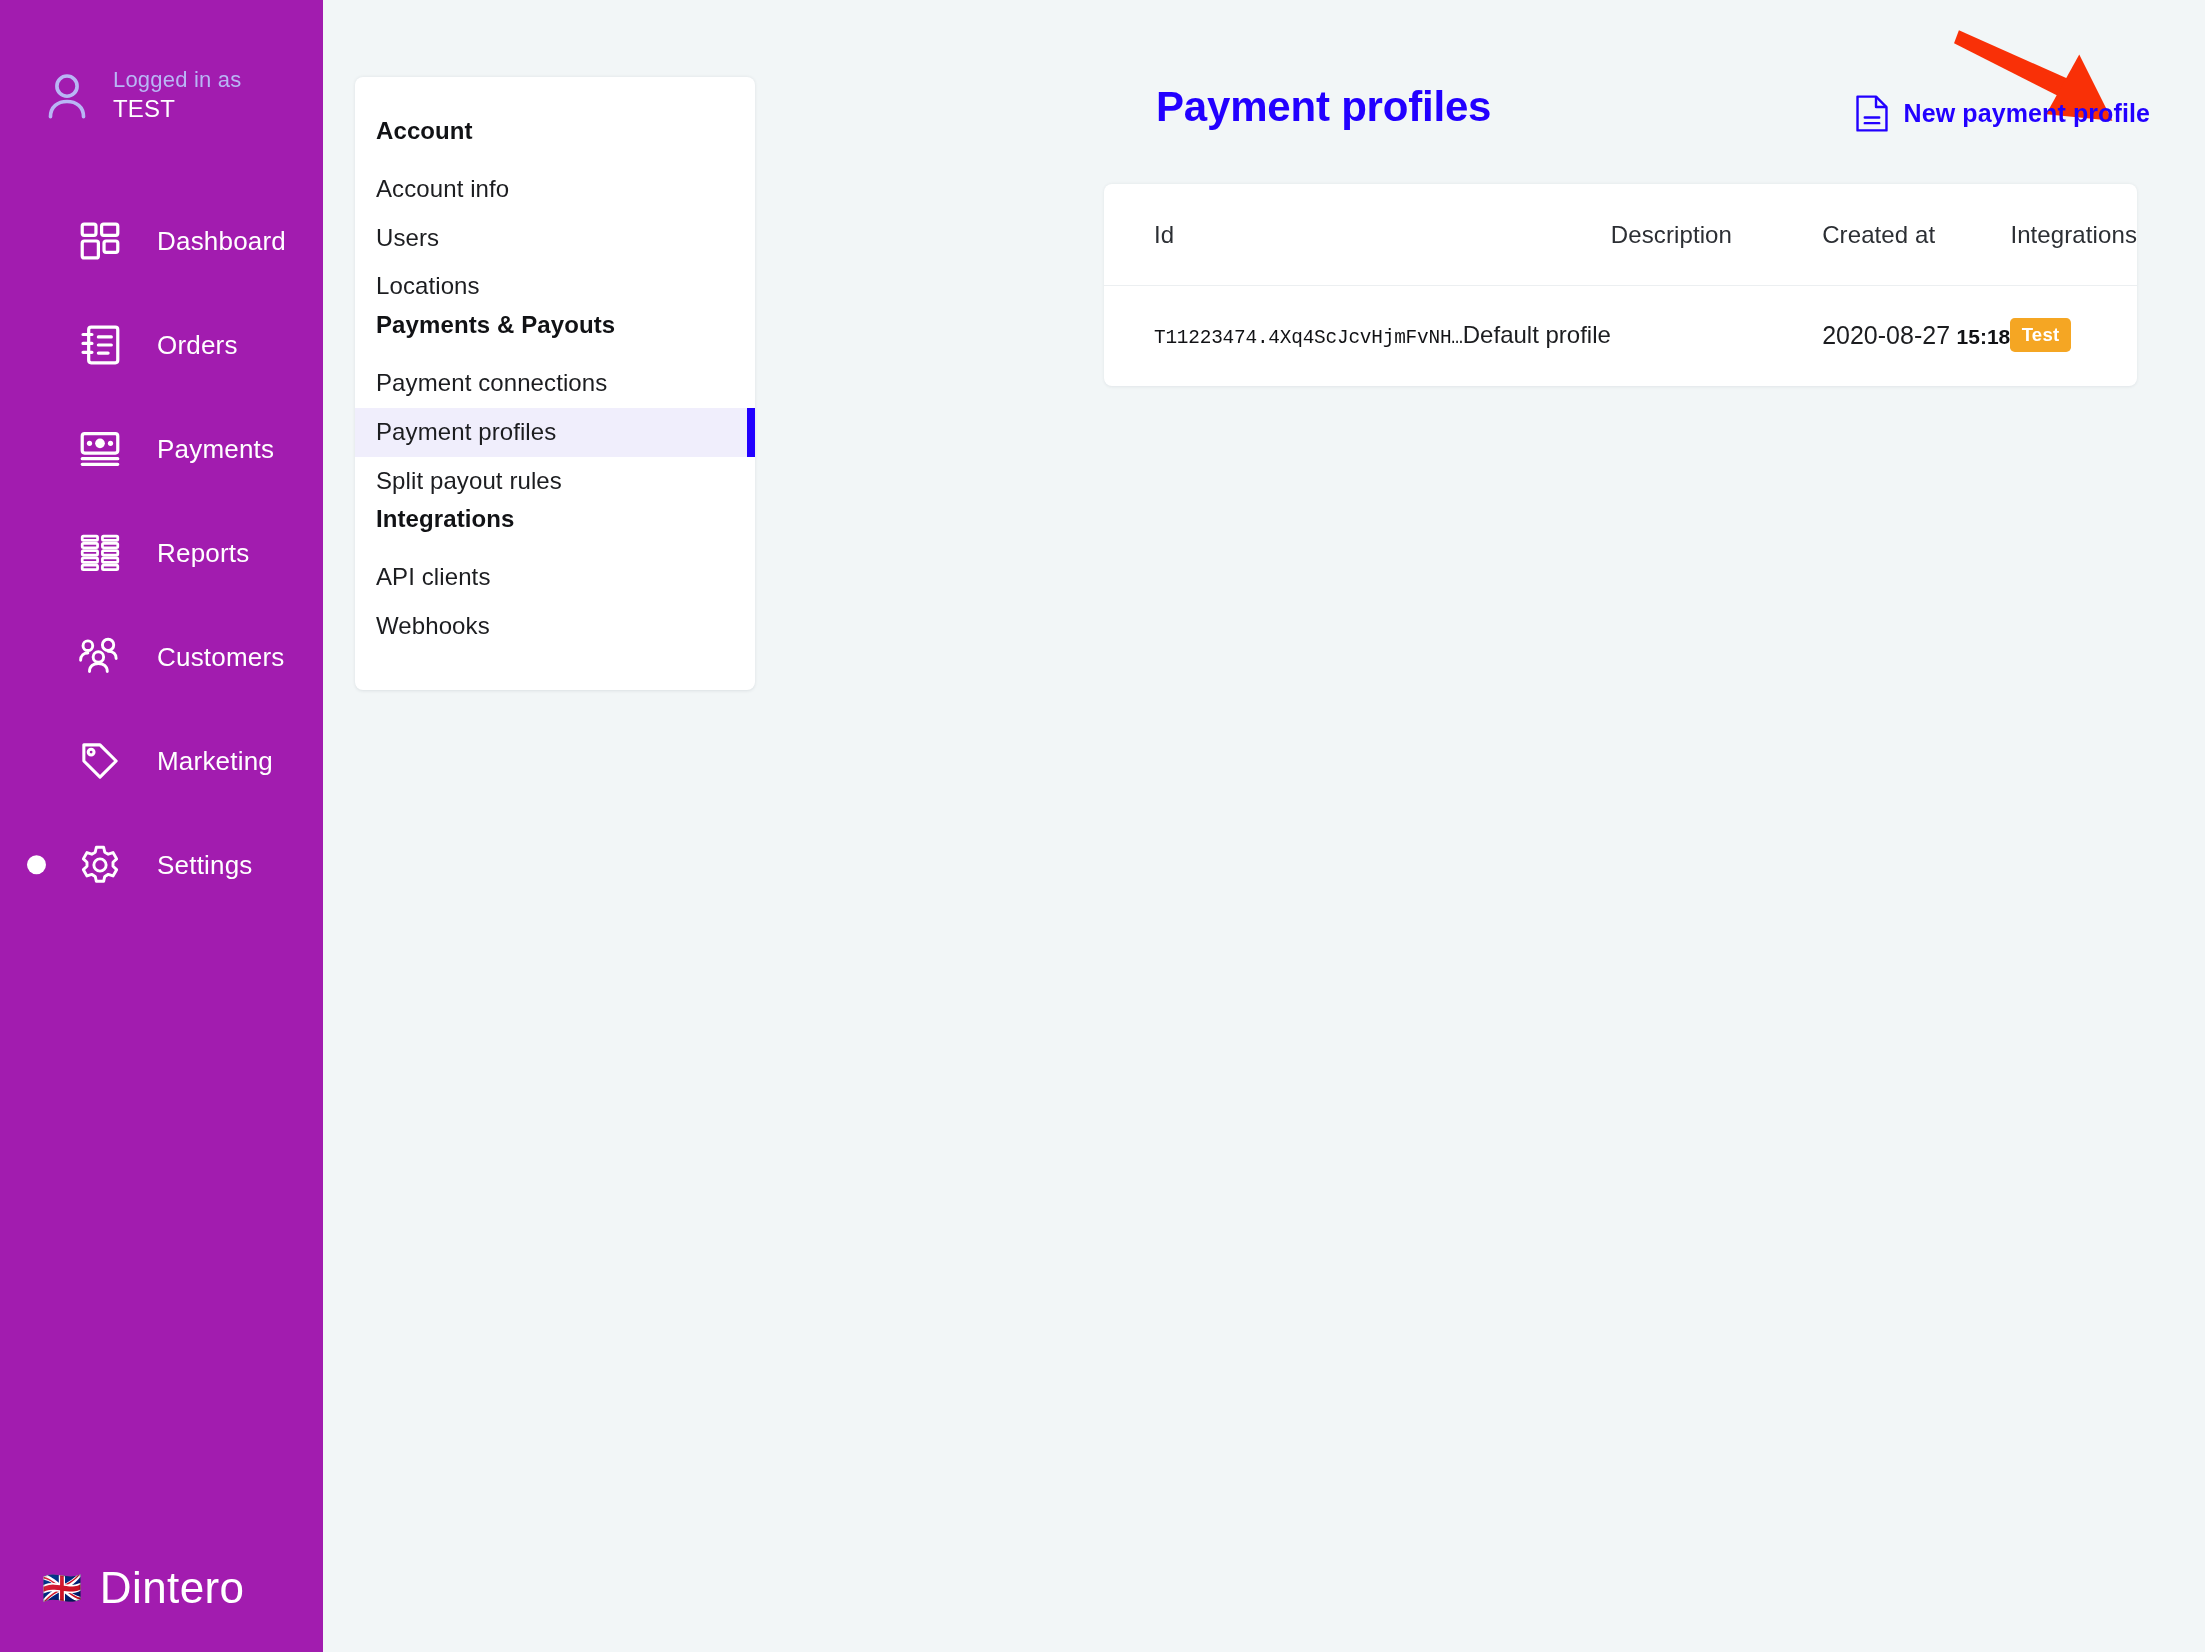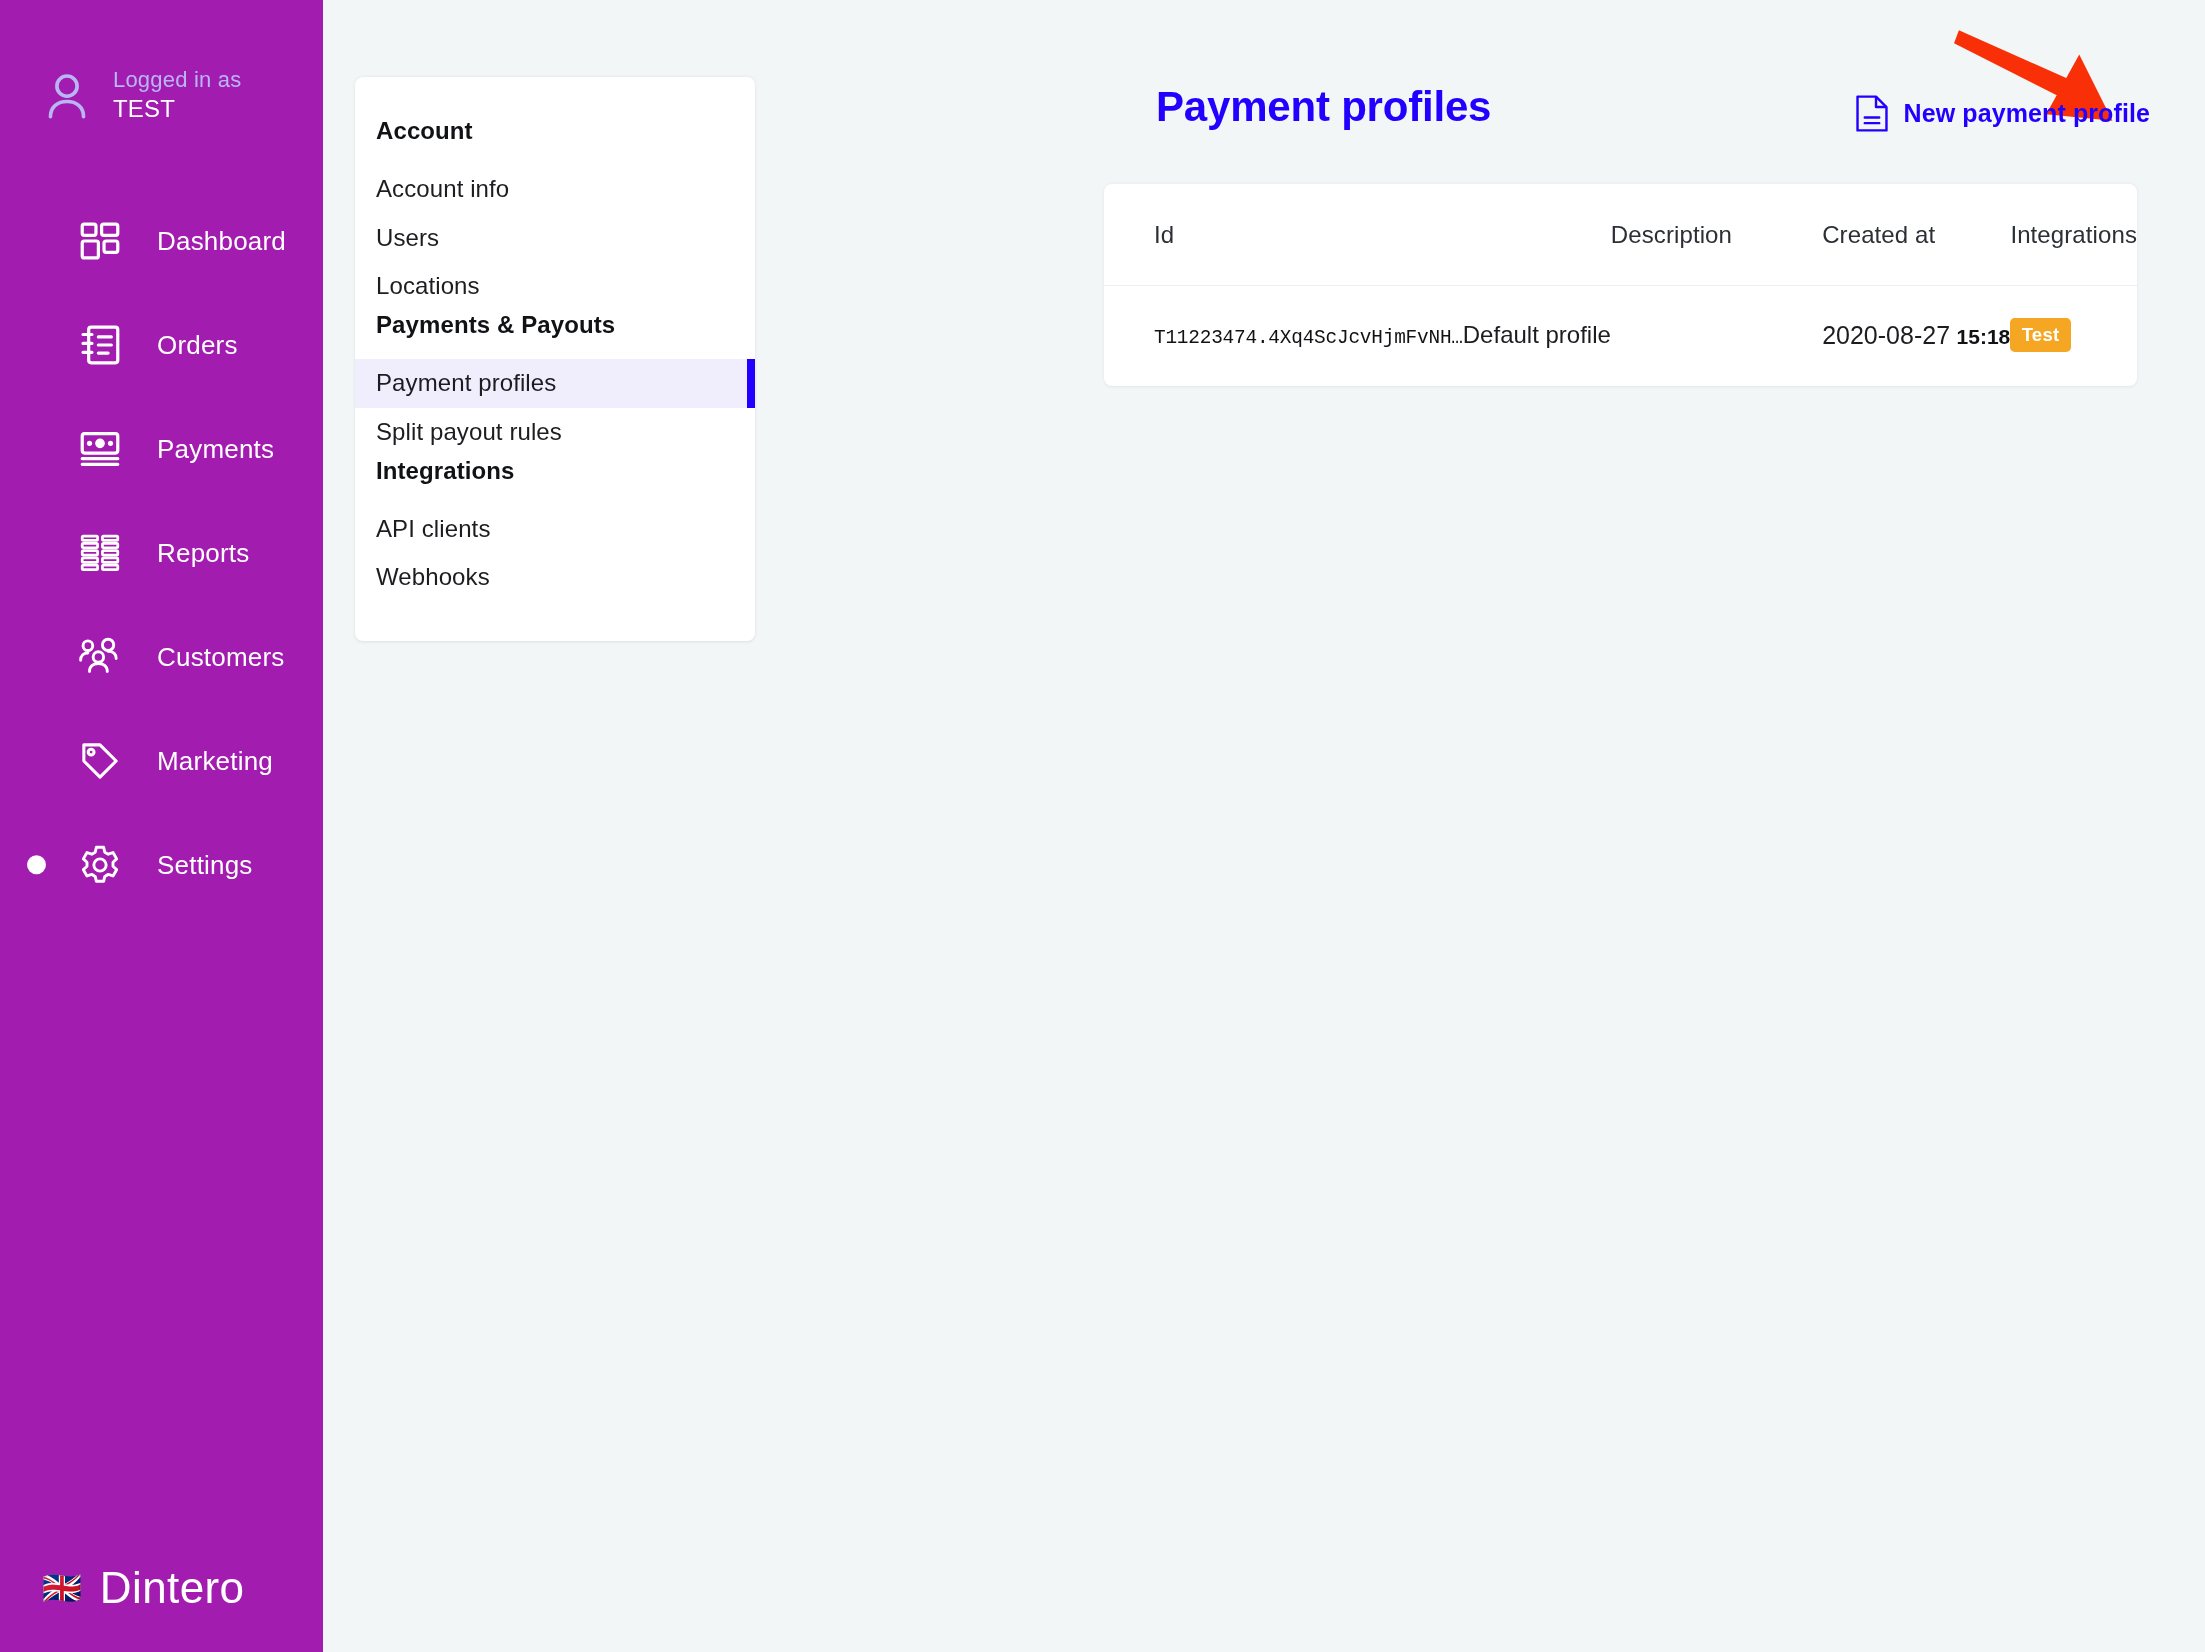--- a/index.html
+++ b/index.html
@@ -380,20 +380,21 @@
 
     <div class="submenu-group">
       <div class="submenu-group-title">Account</div>
       <div class="submenu-item">Account info</div>
       <div class="submenu-item">Users</div>
       <div class="submenu-item">Locations</div>
     </div>
 
     <div class="submenu-group">
       <div class="submenu-group-title">Payments &amp; Payouts</div>
+      <div class="submenu-item">Payment connections</div>
       <div class="submenu-item active">Payment profiles</div>
       <div class="submenu-item">Split payout rules</div>
     </div>
 
     <div class="submenu-group">
       <div class="submenu-group-title">Integrations</div>
       <div class="submenu-item">API clients</div>
       <div class="submenu-item">Webhooks</div>
     </div>
 

